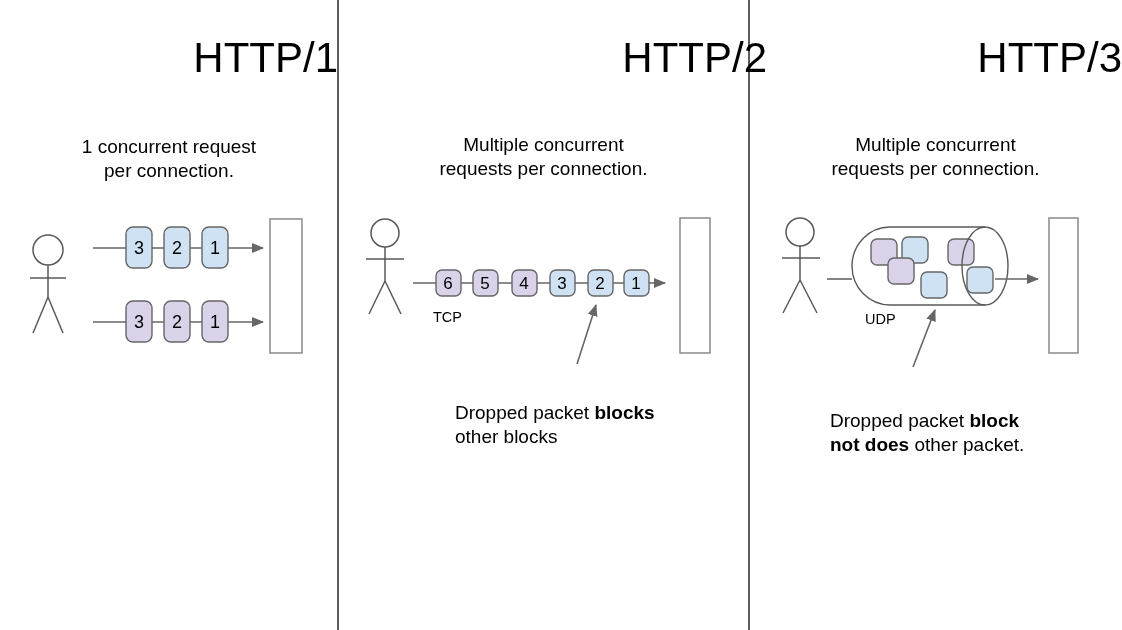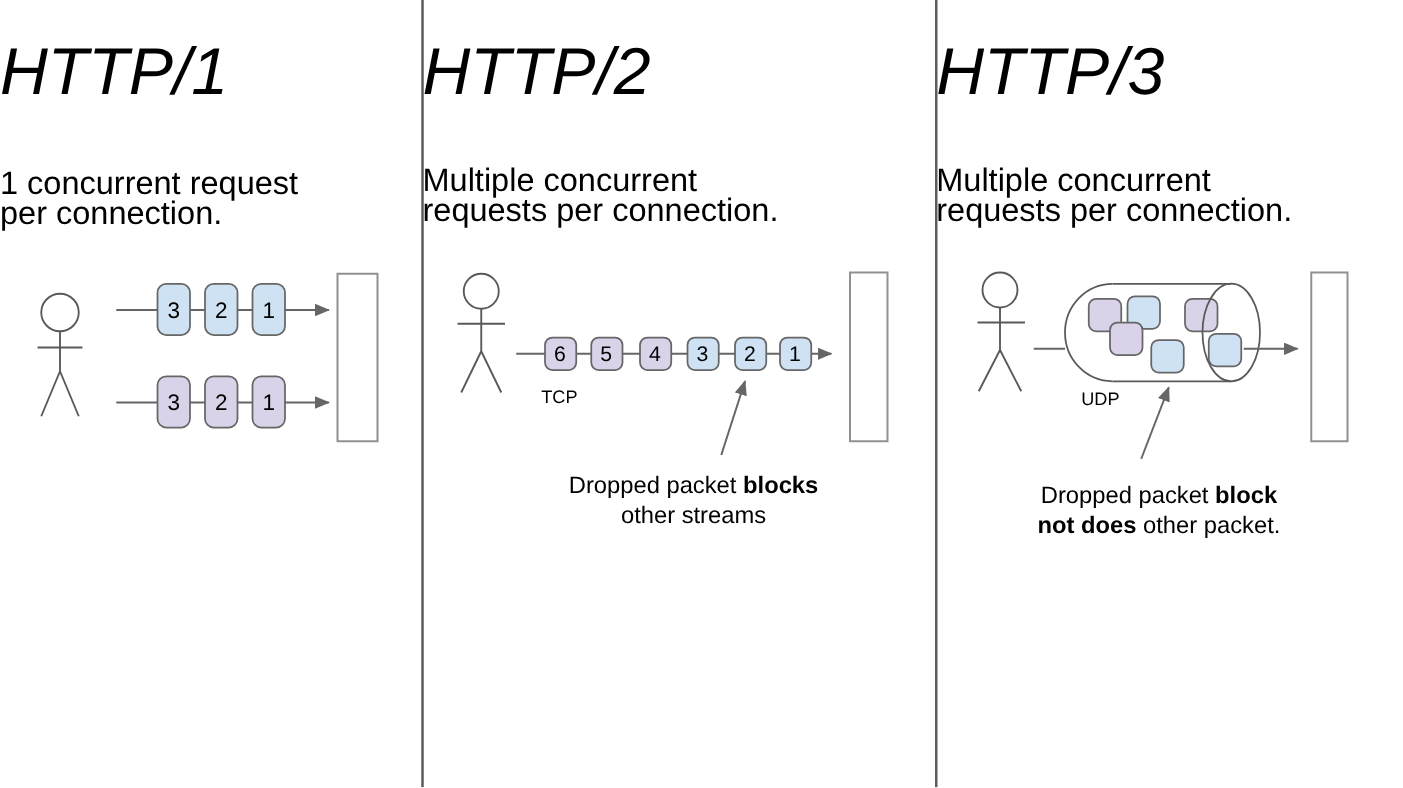--- a/index.html
+++ b/index.html
@@ -4,23 +4,23 @@
 <style>
   :root{
     --packet-blue:#cfe2f3; --packet-purple:#d9d2e9; --packet-border:#666666;
     --line:#666666; --figure:#595959; --server-border:#919191;
     --divider:#5c5c5c; --text:#000000; --background:#ffffff;
   }
   html,body{margin:0;padding:0;background:#fff;}
   .canvas{position:relative;width:1122px;height:630px;background:var(--background);
           font-family:"Liberation Sans",sans-serif;overflow:hidden;color:var(--text);}
   .divider{position:absolute;top:0;height:630px;width:1.5px;background:var(--divider);}
-  .title{position:absolute;top:34px;font-size:53px;line-height:48px;text-align:left;font-style:italic;}
-  .subtitle{position:absolute;font-size:26px;line-height:23.5px;white-space:pre-line;}
-  .caption{position:absolute;font-size:19px;line-height:23.5px;text-align:center;}
+  .title{position:absolute;top:34px;font-size:42px;line-height:48px;text-align:right;}
+  .subtitle{position:absolute;font-size:19px;line-height:23.5px;text-align:center;white-space:pre-line;}
+  .caption{position:absolute;font-size:19px;line-height:23.5px;text-align:left;margin-top:24px;}
   .caption b{font-weight:bold;}
   svg.diagram{position:absolute;overflow:visible;}
   .fig{stroke:var(--figure);stroke-width:1.5;fill:none;}
   .fig-head{fill:#ffffff;}
   .flow{stroke:var(--line);stroke-width:1.6;fill:none;}
   .pkt{stroke:var(--packet-border);stroke-width:1.4;}
   .pkt-blue{fill:var(--packet-blue);}
   .pkt-purple{fill:var(--packet-purple);}
   .digit{font-size:18px;text-anchor:middle;fill:var(--text);}
   .digit-sm{font-size:17px;text-anchor:middle;fill:var(--text);}
@@ -72,21 +72,21 @@
       <rect class="pkt pkt-purple" x="164" y="101" width="26" height="41" rx="7"></rect>
       <rect class="pkt pkt-purple" x="202" y="101" width="26" height="41" rx="7"></rect>
       <text class="digit" x="139" y="128">3</text>
       <text class="digit" x="177" y="128">2</text>
       <text class="digit" x="215" y="128">1</text>
     </g>
 
     <rect class="server" x="270" y="19" width="32" height="134"></rect>
   </svg>
 
-  <div class="title" style="left:338px;width:411px;">HTTP/2</div>
+  <div class="title" style="left:338px;width:411px;padding-left:18px;">HTTP/2</div>
   <div class="subtitle" style="left:338px;width:411px;top:133px;">Multiple concurrent
 requests per connection.</div>
 
   <svg class="diagram" style="left:338px;top:200px;" width="411" height="230" viewBox="0 0 411 230">
     <defs>
       <marker id="arr2" markerUnits="userSpaceOnUse" markerWidth="12" markerHeight="10" viewBox="0 0 12 10" refX="11" refY="5" orient="auto">
         <path class="arrhead" d="M0,0 L12,5 L0,10 Z"></path>
       </marker>
     </defs>
 
@@ -116,21 +116,21 @@
 
     <text class="proto" x="95" y="122">TCP</text>
 
     <line class="flow" x1="239" y1="164" x2="258" y2="105" marker-end="url(#arr2)"></line>
 
     <rect class="server" x="342" y="18" width="30" height="135"></rect>
   </svg>
 
   <div class="caption" style="left:455px;top:377px;">
     <span>Dropped packet </span><b>blocks</b><br>
-    <span>other streams</span>
+    <span>other blocks</span>
   </div>
 
   <div class="title" style="left:749px;width:373px;">HTTP/3</div>
   <div class="subtitle" style="left:749px;width:373px;top:133px;">Multiple concurrent
 requests per connection.</div>
 
   <svg class="diagram" style="left:749px;top:200px;" width="373" height="230" viewBox="0 0 373 230">
     <defs>
       <marker id="arr3" markerUnits="userSpaceOnUse" markerWidth="12" markerHeight="10" viewBox="0 0 12 10" refX="11" refY="5" orient="auto">
         <path class="arrhead" d="M0,0 L12,5 L0,10 Z"></path>

